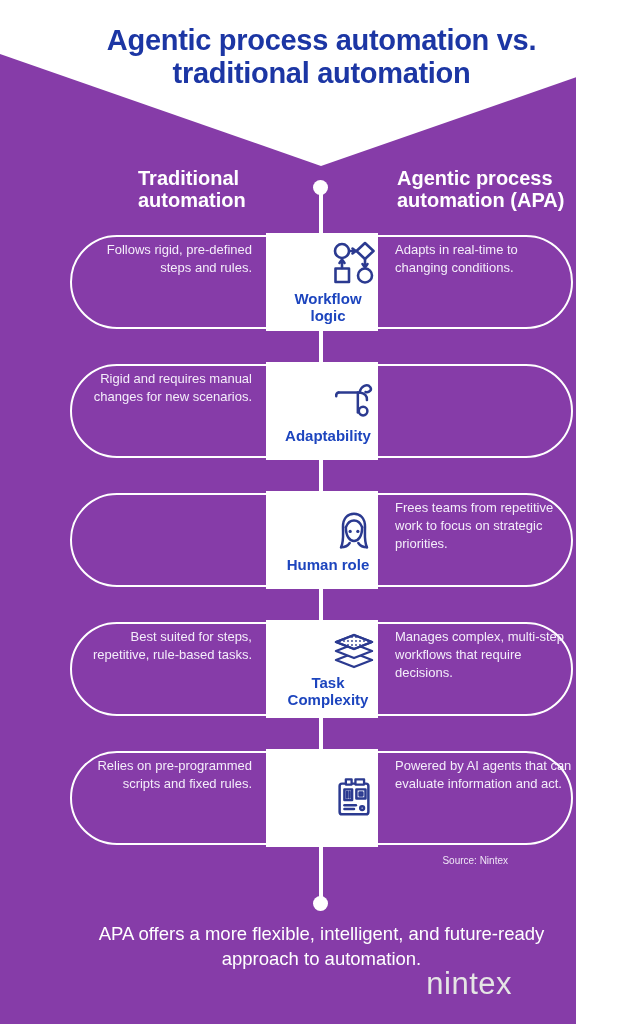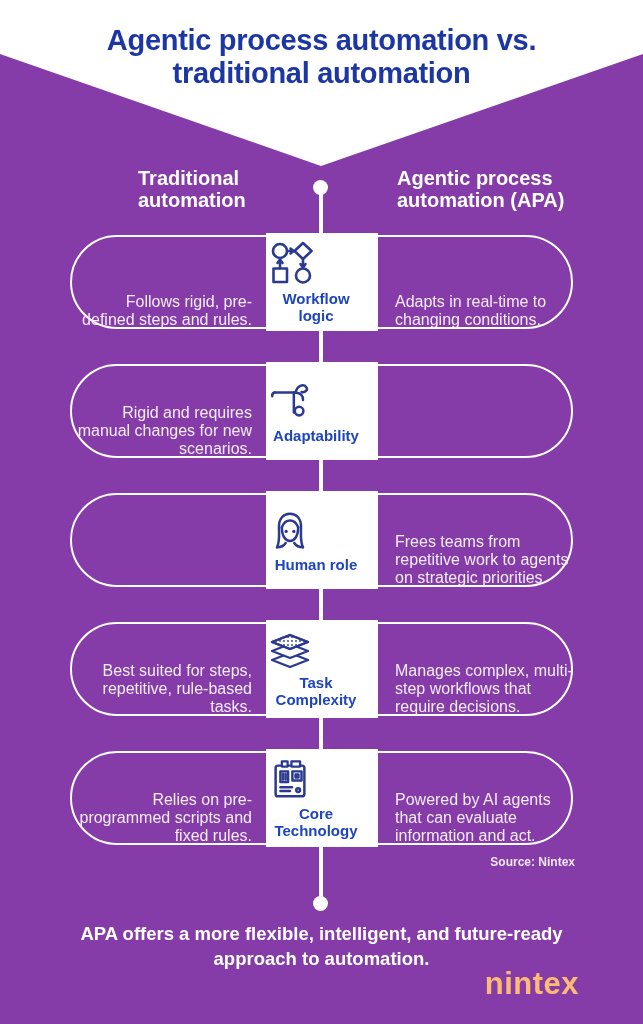--- a/index.html
+++ b/index.html
@@ -1,17 +1,17 @@
 <!DOCTYPE html>
 <html><head>
 <meta charset="utf-8">
 <style>
   html,body{margin:0;padding:0;}
   body{font-family:"Liberation Sans",sans-serif;}
-  .canvas{position:relative;width:643px;height:1024px;background:#863CA8;overflow:hidden;}
+  .canvas{position:relative;width:576px;height:1024px;background:#863CA8;overflow:hidden;}
 
   
   .top-white{position:absolute;left:0;top:0;width:643px;height:170px;background:#ffffff;
     clip-path:polygon(0 0,643px 0,643px 54px,321px 166px,0 54px);}
   .title{position:absolute;left:0;top:24px;width:643px;text-align:center;
     color:#1C36A4;font-size:29px;line-height:33px;font-weight:800;letter-spacing:-.3px;}
   .title span{display:block;}
 
   
   .col-head{position:absolute;color:#ffffff;font-weight:800;font-size:20px;line-height:22px;}
@@ -20,35 +20,35 @@
 
   
   .spine{position:absolute;left:319px;top:188px;width:4px;height:715px;background:#ffffff;}
   .dot{position:absolute;width:15px;height:15px;border-radius:50%;background:#ffffff;}
   .dot.top{left:313px;top:180px;}
   .dot.bottom{left:313px;top:896px;}
 
   
   .row{position:absolute;left:70px;width:503px;height:94px;}
   .pill{position:absolute;inset:0;border:2.5px solid #ffffff;border-radius:47px;}
-  .cell-text{position:absolute;top:0;height:100%;display:flex;align-items:flex-end;
-    color:#F4EDFA;font-size:16px;line-height:18px;}
+  .cell-text{position:absolute;top:6px;height:100%;display:flex;align-items:flex-start;
+    color:#F4EDFA;font-size:13px;line-height:18px;}
   .cell-text.trad{left:6px;width:176px;justify-content:flex-end;text-align:right;}
   .cell-text.apa{left:325px;width:178px;justify-content:flex-start;text-align:left;}
   .center-box{position:absolute;left:196px;top:-2px;width:112px;height:98px;background:#ffffff;
-    display:flex;flex-direction:column;align-items:flex-start;justify-content:center;gap:2px;}
+    display:flex;flex-direction:column;align-items:flex-end;justify-content:center;gap:2px;}
   .center-box svg{display:block;}
   .cat-label{width:100px;text-align:center;color:#1D45BE;font-weight:800;font-size:15px;line-height:17px;}
 
-  .source{position:absolute;right:68px;top:855px;color:#EFE6F6;font-size:12px;font-weight:bold;}
+  .source{position:absolute;right:68px;top:855px;color:#EFE6F6;font-size:10px;}
 
   .conclusion{position:absolute;left:60px;top:921px;width:523px;text-align:center;
-    color:#ffffff;font-weight:700;font-size:18.5px;line-height:25px;}
+    color:#ffffff;font-weight:400;font-size:18.5px;line-height:25px;}
 
-  .brand{position:absolute;right:64px;top:966px;color:#fdba74;font-weight:700;
+  .brand{position:absolute;right:64px;top:966px;color:#e5e5e5;font-weight:400;
     font-size:31px;letter-spacing:.5px;}
 
   .ic{stroke:#2B3A90;stroke-width:2.6;fill:none;stroke-linecap:round;stroke-linejoin:round;}
   .ic-fill{fill:#2B3A90;stroke:none;}
   .ic-white{fill:#ffffff;stroke:#2B3A90;stroke-width:2.4;stroke-linejoin:round;}
 </style>
 </head>
 <body>
 
 <div class="canvas">
@@ -118,21 +118,21 @@
         <path class="ic" d="M10.5,41 C15,41 17.5,39.5 19.5,36.5"></path>
         <path class="ic" d="M37.5,41 C33,41 30.5,39.5 28.5,36.5"></path>
         <path class="ic" d="M15.5,20 C15.5,29.5 19.5,34.5 24,34.5 C28.5,34.5 32.5,29.5 32.5,20"></path>
         <path class="ic" d="M15.5,20 C17.5,15 21,13 24,13 C27,13 30.5,15 32.5,20"></path>
         <circle class="ic-fill" cx="20" cy="24.5" r="1.7"></circle>
         <circle class="ic-fill" cx="28" cy="24.5" r="1.7"></circle>
       </svg>
       <div class="cat-label">Human role</div>
     </div>
     <div class="cell-text apa">
-      <span>Frees teams from repetitive work to agents on strategic priorities.</span>
+      <span>Frees teams from repetitive work to focus on strategic priorities.</span>
     </div>
   </div>
 
   <div class="row" style="top:622px;">
     <div class="pill"></div>
     <div class="cell-text trad">
       <span>Best suited for steps, repetitive, rule-based tasks.</span>
     </div>
     <div class="center-box">
       <svg width="48" height="42" viewBox="0 0 48 40">
@@ -165,21 +165,20 @@
         <rect class="ic-white" x="25.5" y="4.5" width="9" height="5.5"></rect>
         <rect class="ic" x="14" y="15" width="8" height="11"></rect>
         <path class="ic" d="M16.7,17.5 L16.7,23.5"></path>
           <path class="ic" d="M19.4,17.5 L19.4,23.5"></path>
         <rect class="ic" x="26.5" y="15" width="9.5" height="9.5"></rect>
         <rect class="ic" x="29.8" y="18.3" width="3" height="3"></rect>
         <path class="ic" d="M14,31.5 L26,31.5"></path>
           <path class="ic" d="M14,35.5 L24,35.5"></path>
         <circle class="ic" cx="32.5" cy="34.5" r="2"></circle>
       </svg>
-      <div class="cat-label">Core Technology</div>
     </div>
     <div class="cell-text apa">
       <span>Powered by AI agents that can evaluate information and act.</span>
     </div>
   </div>
 
   <div class="source">Source: Nintex</div>
 
   <div class="conclusion">APA offers a more flexible, intelligent, and future-ready approach to automation.</div>
 

